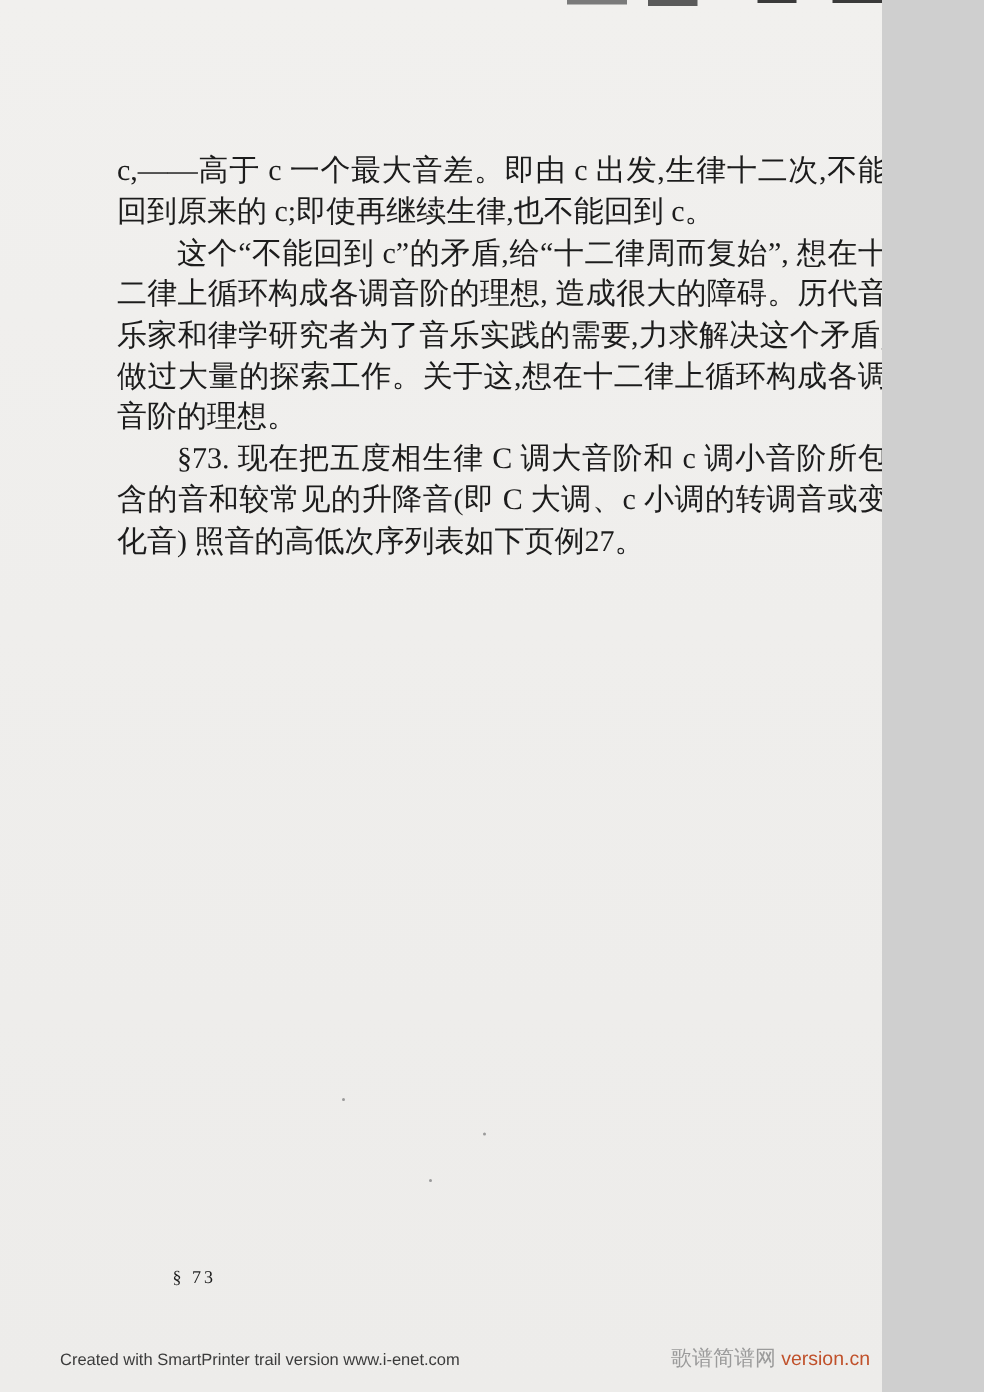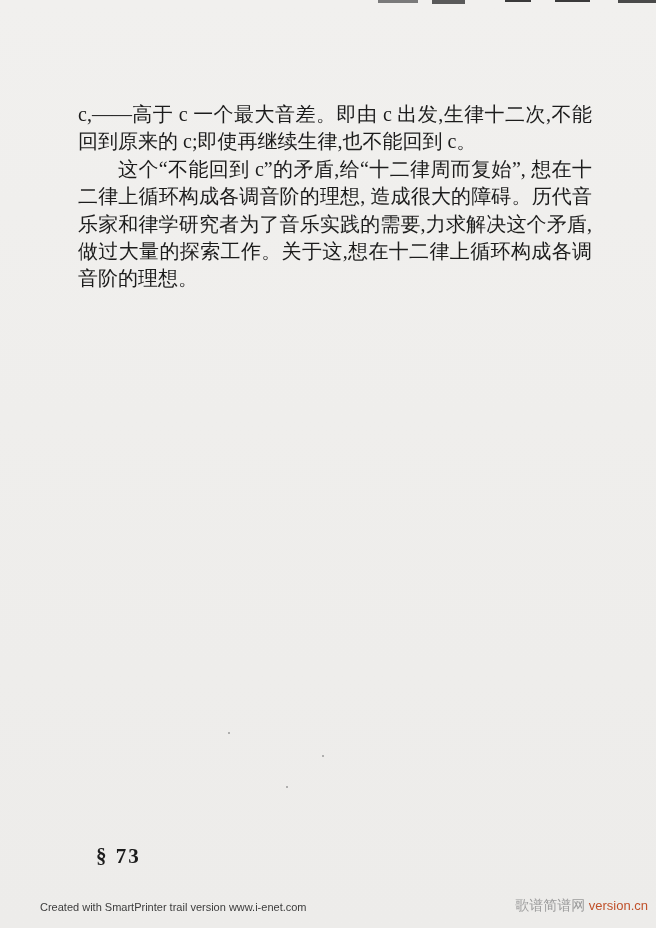--- a/index.html
+++ b/index.html
@@ -1,38 +1,38 @@
 <!DOCTYPE html>
 <html><head>
 <meta charset="utf-8">
 <style>
   html,body{margin:0;padding:0;background:#cfcfcf;}
   .page{
     position:relative;
-    width:656px;height:928px;
+    width:588px;height:928px;
     background:linear-gradient(180deg,#f1f0ee 0%,#efeeec 45%,#edecea 100%);
     overflow:hidden;
     font-family:"Liberation Serif","DejaVu Serif",serif;
   }
   .textblock{
     position:absolute;
     left:78px;top:101px;width:514px;
     color:#1c1c1c;
     font-size:20px;
     line-height:27.4px;
     text-align:justify;
     text-justify:inter-character;
   }
   .textblock p{margin:0;padding:0;}
   .textblock p.indent{text-indent:2em;}
   .footer-label{
     position:absolute;
-    left:96px;top:844px;
-    font-size:21px;
-    font-weight:bold;
+    left:115px;top:844px;
+    font-size:12px;
+    font-weight:normal;
     color:#1c1c1c;
     letter-spacing:2px;
   }
   .wm-left{
     position:absolute;
     left:40px;top:901px;
     font-family:"Liberation Sans","DejaVu Sans",sans-serif;
     font-size:11px;
     color:#3c3c3c;
   }
@@ -65,20 +65,21 @@
   <div class="edge-dash" style="left:555px;width:35px;height:2px;background:#3a3a3a;"></div>
   <div class="edge-dash" style="left:618px;width:38px;height:3px;background:#4a4a4a;"></div>
 
   <div class="speck" style="left:228px;top:732px;"></div>
   <div class="speck" style="left:322px;top:755px;"></div>
   <div class="speck" style="left:286px;top:786px;"></div>
 
   <div class="textblock">
     <p>c,——高于 c 一个最大音差。即由 c 出发,生律十二次,不能回到原来的 c;即使再继续生律,也不能回到 c。</p>
     <p class="indent">这个“不能回到 c”的矛盾,给“十二律周而复始”, 想在十二律上循环构成各调音阶的理想, 造成很大的障碍。历代音乐家和律学研究者为了音乐实践的需要,力求解决这个矛盾,做过大量的探索工作。关于这,想在十二律上循环构成各调音阶的理想。</p>
+    <p class="indent">§73. 现在把五度相生律 C 调大音阶和 c 调小音阶所包含的音和较常见的升降音(即 C 大调、c 小调的转调音或变化音) 照音的高低次序列表如下页例27。</p>
   </div>
 
   <div class="footer-label">§ 73</div>
 
   <div class="wm-left">Created with SmartPrinter trail version www.i-enet.com</div>
   <div class="wm-right">
     <span class="site-name">歌谱简谱网</span>
     <span class="site-url">version.cn</span>
   </div>
 

